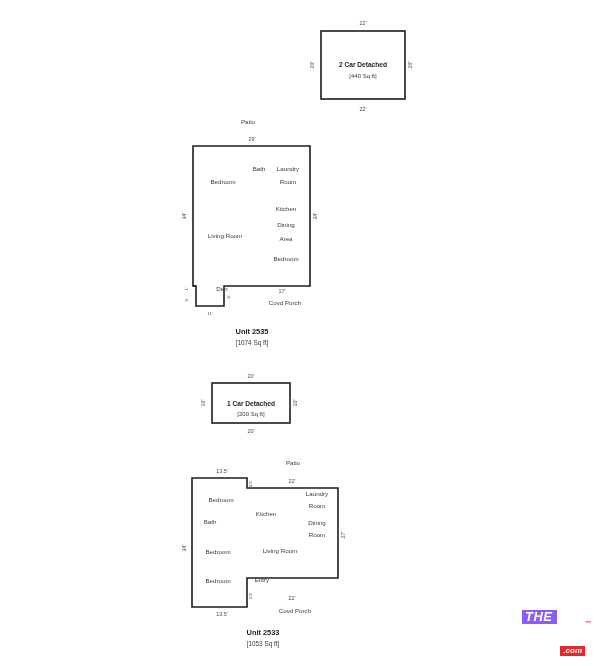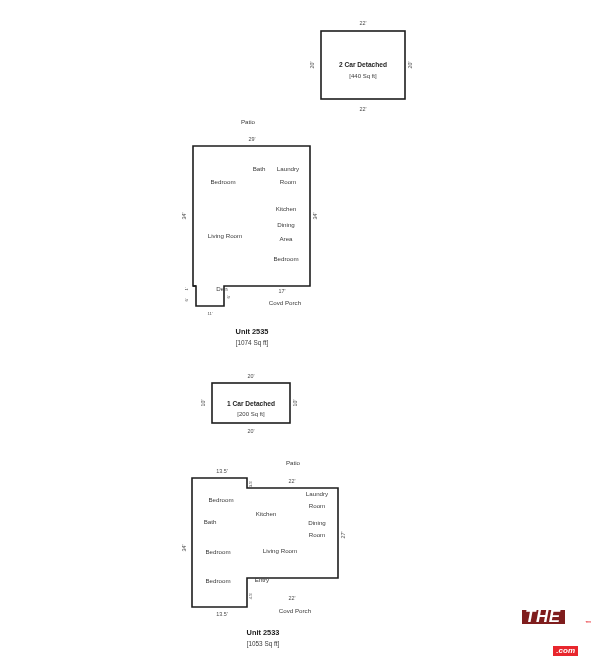--- a/index.html
+++ b/index.html
@@ -83,23 +83,23 @@
     position: absolute;
     right: 6px;
     bottom: 8px;
     width: 74px;
     height: 50px;
   }
   .logo-the {
     position: absolute;
     left: 2px;
     top: 2px;
-    background: #7f1d1d;
+    background: #8b5cf6;
     color: #ffffff;
-    font-size: 17px;
+    font-size: 13px;
     font-weight: bold;
     font-style: italic;
     letter-spacing: 0.5px;
     padding: 1px 4px 1px 3px;
     line-height: 12px;
   }
   .logo-mls {
     position: absolute;
     left: 1px;
     top: 12px;
@@ -113,21 +113,21 @@
   .logo-tm {
     position: absolute;
     right: 3px;
     top: 12px;
     color: #e8262d;
     font-size: 6px;
     font-weight: bold;
   }
   .logo-com {
     position: absolute;
-    right: 16px;
+    right: 9px;
     bottom: 2px;
     background: #e8262d;
     color: #ffffff;
     font-size: 8px;
     font-weight: bold;
     font-style: italic;
     padding: 0 3px;
     line-height: 10px;
   }
 </style>

